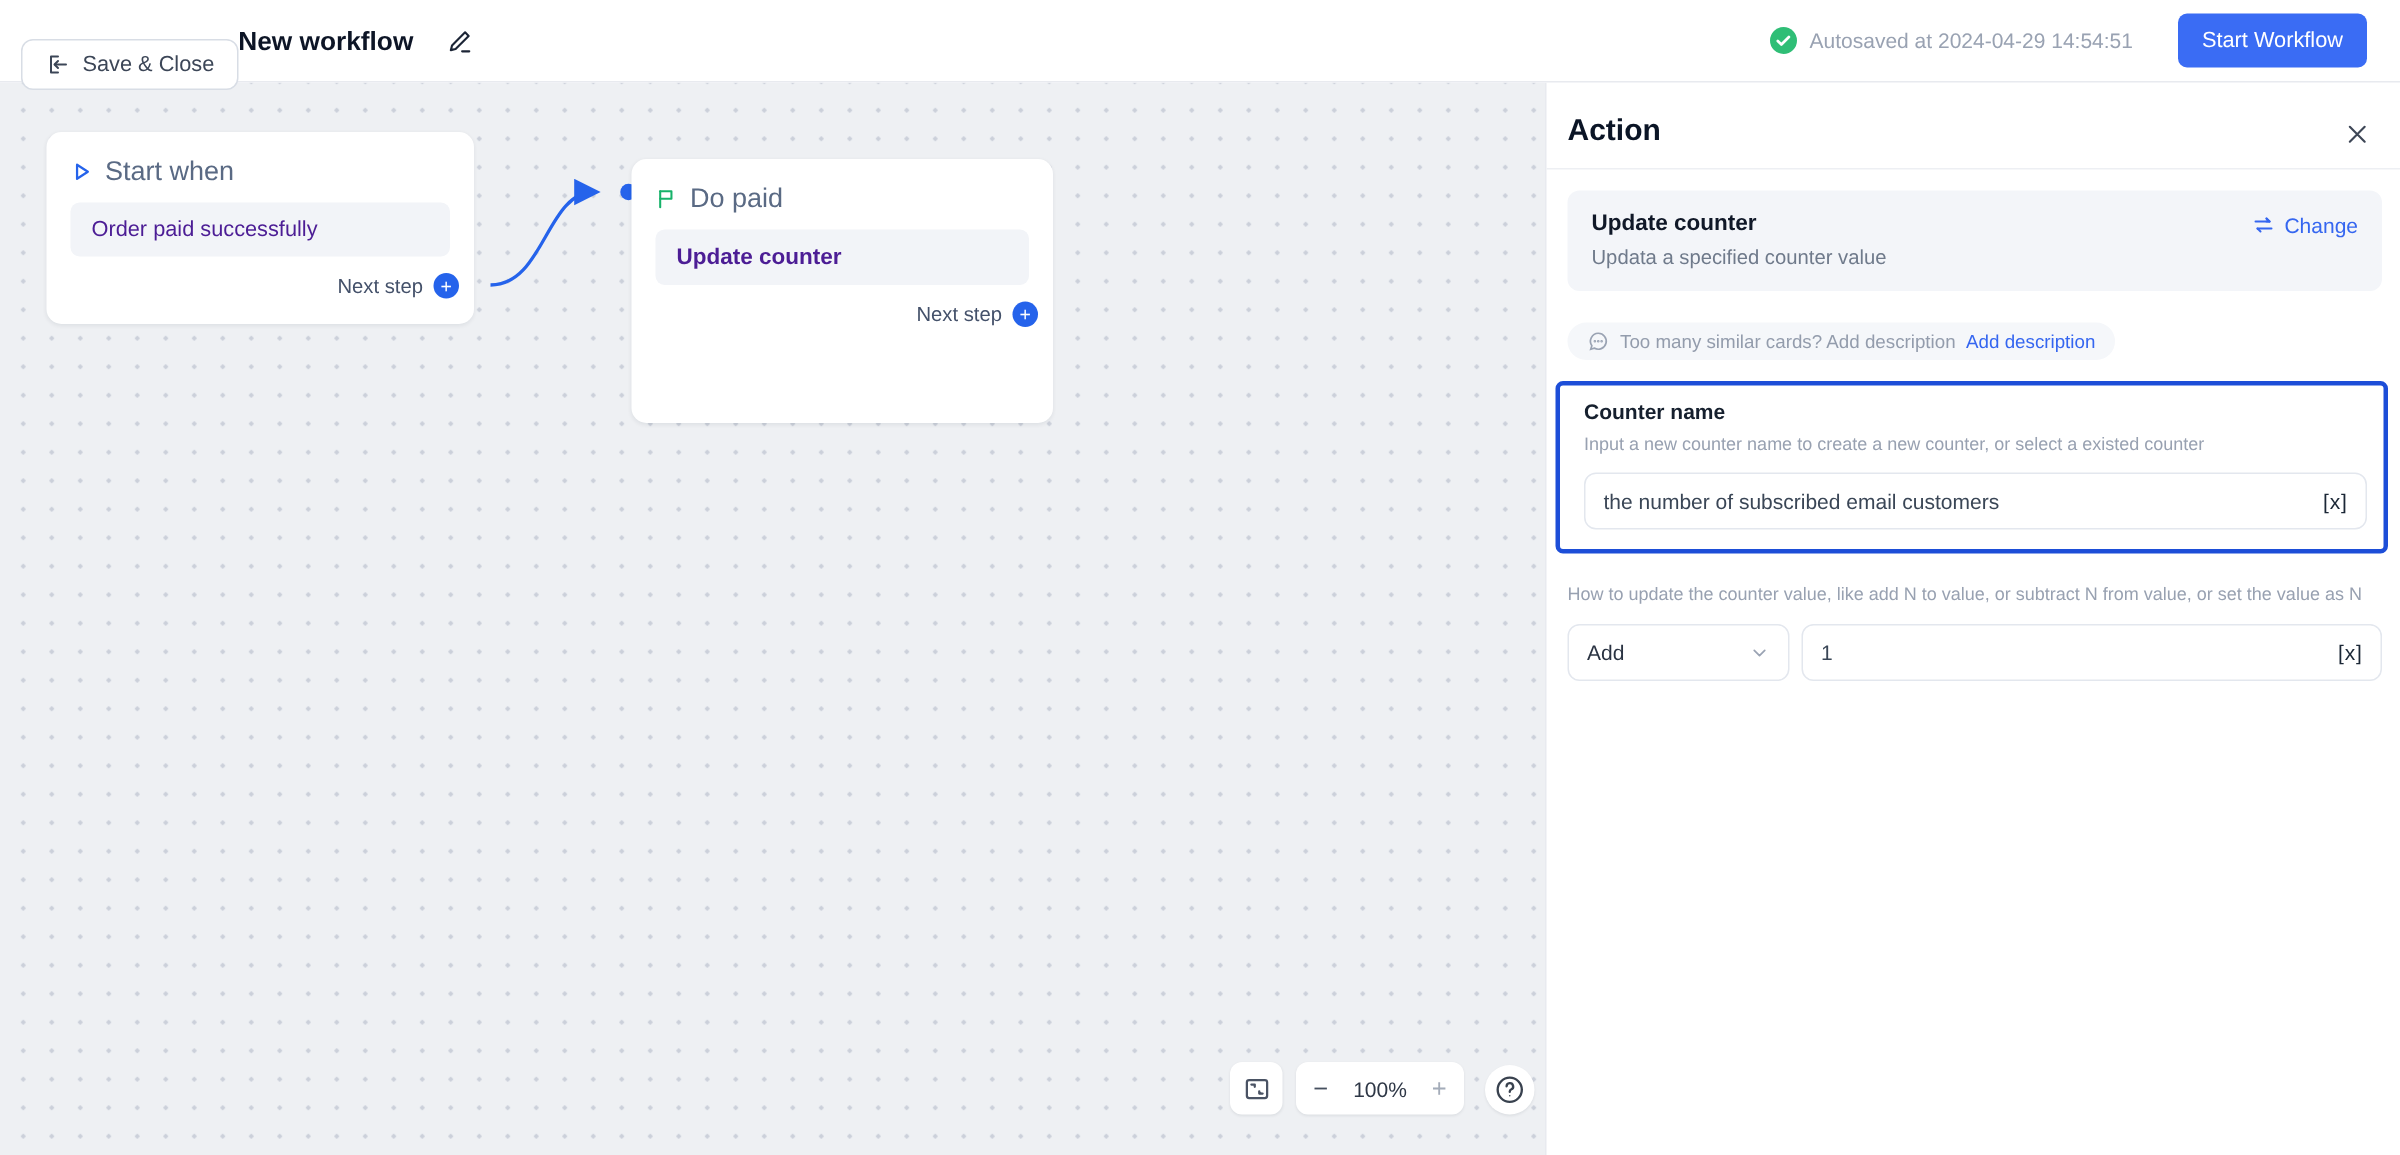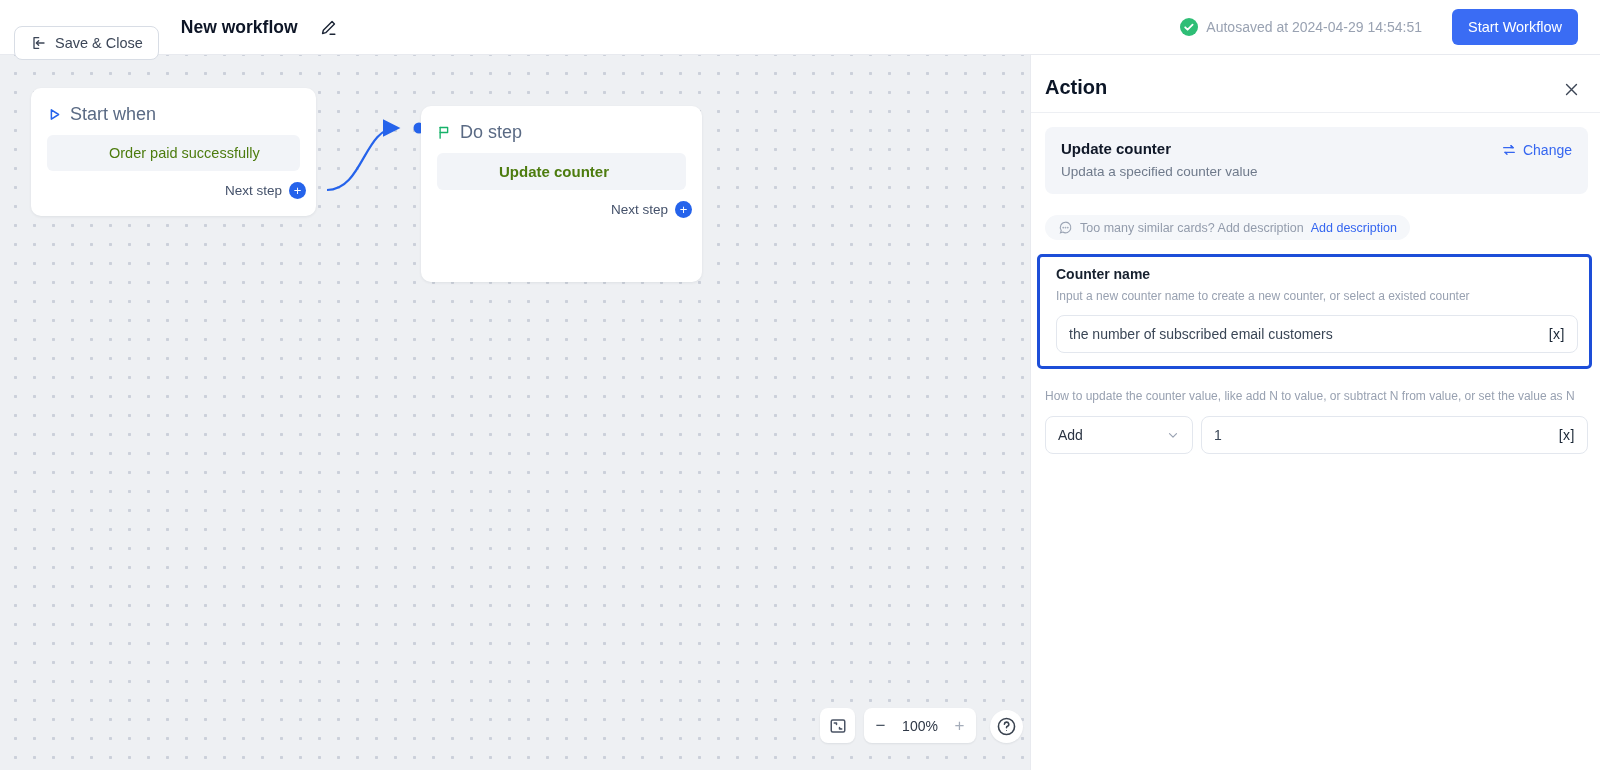--- a/index.html
+++ b/index.html
@@ -4,38 +4,38 @@
 <style>
   * { margin:0; padding:0; box-sizing:border-box; }
   html,body { width:1600px; height:770px; overflow:hidden;
     font-family:"Liberation Sans", sans-serif; background:#fff; color:#101828; }
 
   
   .topbar { position:absolute; left:0; top:0; width:1600px; height:55px; background:#fff;
     border-bottom:1px solid #e8eaef; display:flex; align-items:center; padding:0 22px 0 14px; z-index:5; }
   .btn-save { display:flex; align-items:center; gap:9px; border:1px solid #d8dde5; border-radius:8px;
     background:#fff; padding:8px 15px; font-size:14.5px; color:#3c4657; cursor:pointer;margin-top:31px; }
-  .wf-title { display:flex; align-items:center; gap:21px; margin-left:22px; }
+  .wf-title { display:flex; align-items:center; gap:21px; }
   .wf-title .t { font-size:17.5px; font-weight:700; color:#0d1526; }
   .top-right { margin-left:auto; display:flex; align-items:center; gap:14px; }
   .autosave { display:flex; align-items:center; gap:8px; font-size:14px; color:#99a2b2; margin-right:16px; }
   .btn-start { background:#3a6cf4; color:#fff; border:none; border-radius:6px; padding:10px 16px;
     font-size:14.5px; font-weight:400; cursor:pointer; }
 
   
   .canvas { position:absolute; left:0; top:55px; width:1030px; height:715px; background:#eef0f3;
     background-image:radial-gradient(#cbd0da 1.4px, transparent 1.5px); background-size:19px 19px;
     background-position:6px 9px; }
   .node { position:absolute; background:#fff; border-radius:10px; box-shadow:0 1px 3px rgba(16,24,40,.07);
     padding:14px 16px 10px; }
   .node-start { left:31px; top:33px; width:285px; height:128px; }
   .node-do { left:421px; top:51px; width:281px; height:176px; }
   .node-head { display:flex; align-items:center; gap:8px; font-size:18px; color:#5a6a84; margin:2px 0 10px; }
   .node-box { background:#f2f4f8; border-radius:6px; padding:10px 14px; cursor:pointer; }
-  .node-box .bt { font-size:15px; font-weight:700; color:#4d7c0f;margin-left:48px; }
+  .node-box .bt { font-size:15px; font-weight:700; color:#4c1d95; }
   .node-box .bd { font-size:14.5px; color:#2f3a4b; line-height:1.5; margin-top:5px; }
   .next-row { display:flex; align-items:center; justify-content:flex-end; gap:7px; margin-top:11px;
     font-size:13.5px; color:#44516a; }
   .plus-circle { width:17px; height:17px; border-radius:50%; background:#2563eb; color:#fff; display:flex;
     align-items:center; justify-content:center; font-size:13px; line-height:1; cursor:pointer; margin-right:-6px; }
   .edge-svg { position:absolute; left:0; top:0; width:1030px; height:715px; pointer-events:none; }
 
   
   .ctl { position:absolute; background:#fff; border-radius:8px; box-shadow:0 1px 2px rgba(16,24,40,.08); }
   .ctl-fit { left:820px; top:653px; width:35px; height:35px; display:flex; align-items:center;
@@ -155,21 +155,21 @@
   </div>
 
   <div class="node node-do">
     <div class="node-head">
       <span>
         <svg width="15" height="15" viewBox="0 0 24 24" fill="none" stroke="#17b26a" stroke-width="2.2" stroke-linecap="round" stroke-linejoin="round">
           <path d="M5 21V4"></path>
             <path d="M5 4h12v8H5"></path>
         </svg>
       </span>
-      <span>Do step</span>
+      <span>Do paid</span>
     </div>
     <div class="node-box">
       <div class="bt">Update counter</div>
     </div>
     <div class="next-row">
       <span>Next step</span>
       <span class="plus-circle">+</span>
     </div>
   </div>
 

